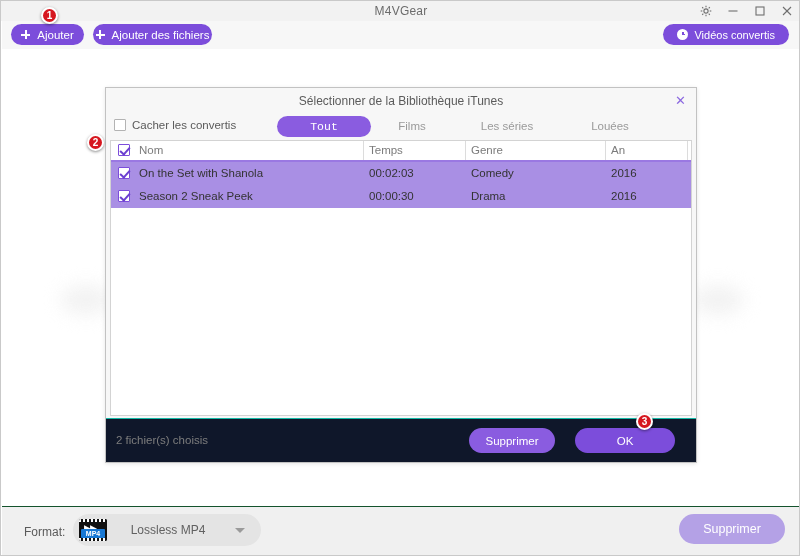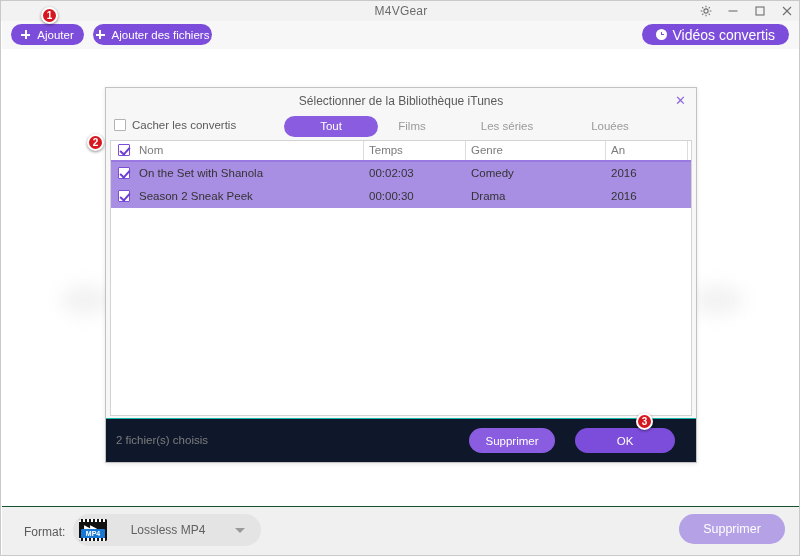--- a/index.html
+++ b/index.html
@@ -97,21 +97,21 @@
   #btn-ajouter   { left: 10px;  top: 23px; width: 73px; }
   #btn-ajouter-f { left: 92px;  top: 23px; width: 119px; }
 
   #btn-videos-convertis {
     position: absolute;
     right: 10px; top: 23px;
     height: 21px;
     border-radius: 14px;
     background: #7c4ddb;
     color: #fff;
-    font-size: 14px;
+    font-size: 11px;
     display: inline-flex;
     align-items: center;
     gap: 6px;
     padding: 0 14px;
     box-sizing: border-box;
     cursor: pointer;
     white-space: nowrap;
   }
   .clock-ico {
     width: 11px; height: 11px;
@@ -319,21 +319,21 @@
     text-align: center;
     font-size: 11.5px;
     color: #9a9a9a;
     cursor: pointer;
     border-radius: 11px;
   }
   .tab.active {
     background: #8a5ce0;
     color: #ffffff;
   }
-  #tab-tout      { left: 178px; width: 94px; }
+  #tab-tout      { left: 171px; width: 94px; font-family: Liberation Mono, monospace; }
   #tab-films     { left: 268px; width: 76px; }
   #tab-series    { left: 358px; width: 86px; }
   #tab-louees    { left: 464px; width: 80px; }
 
   
   #tbl-wrap {
     position: absolute;
     left: 4px; top: 52px;
     width: 582px;
     height: 276px;

